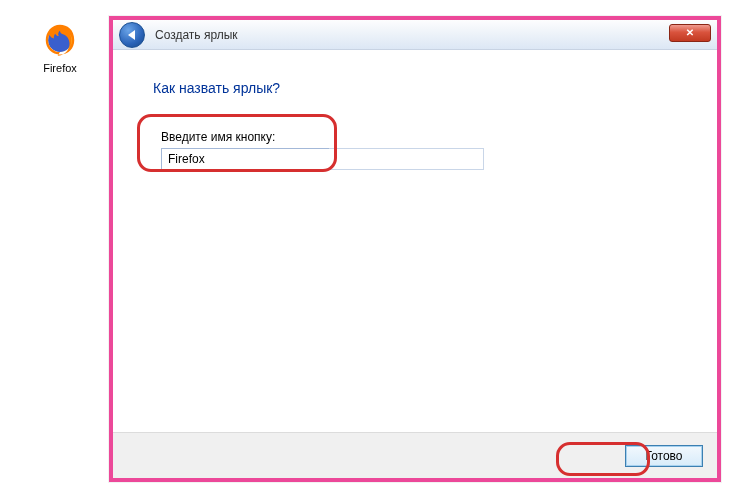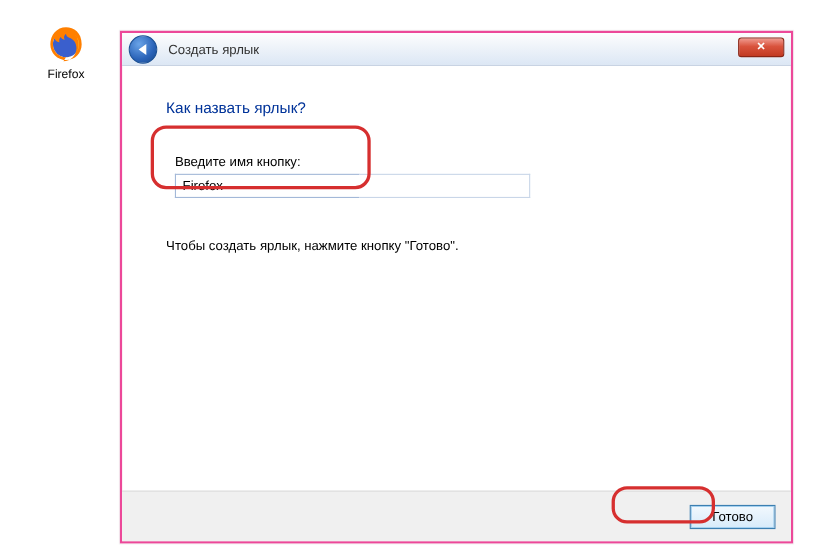--- a/index.html
+++ b/index.html
@@ -25,25 +25,25 @@
     width: 38px;
     height: 38px;
     margin: 0 auto 4px auto;
   }
   .ff-icon svg { width: 100%; height: 100%; }
   .desktop-icon-label { font-size: 11px; }
 
   .window {
     position: absolute;
     left: 109px;
-    top: 28px;
+    top: 16px;
     width: 612px;
     height: 466px;
     background: #fff;
-    border: 2px solid #ec4899;
+    border: 4px solid #ec4899;
     box-shadow: 0 0 0 1px rgba(0,0,0,0.05);
     display: flex;
     flex-direction: column;
   }
   .titlebar {
     height: 30px;
     background: linear-gradient(to bottom, #fdfdfe 0%, #eef3f9 45%, #dce7f5 100%);
     border-bottom: 1px solid #c8d3e3;
     display: flex;
     align-items: center;
@@ -212,21 +212,20 @@
     <div class="heading">Как назвать ярлык?</div>
 
     <div class="field-group">
       <div class="label-text">Введите имя кнопку:</div>
       <div class="input-row">
         <input type="text" class="text-input" value="Firefox" style="">
         <div class="input-extension"></div>
       </div>
     </div>
 
-    <div class="hint">Чтобы создать ярлык, нажмите кнопку "Готово".</div>
   </div>
 
   <div class="footer">
     <button class="btn btn-primary">Готово</button>
   </div>
 </div>
 
 <div class="annot annot-input"></div>
 <div class="annot annot-done"></div>
 

